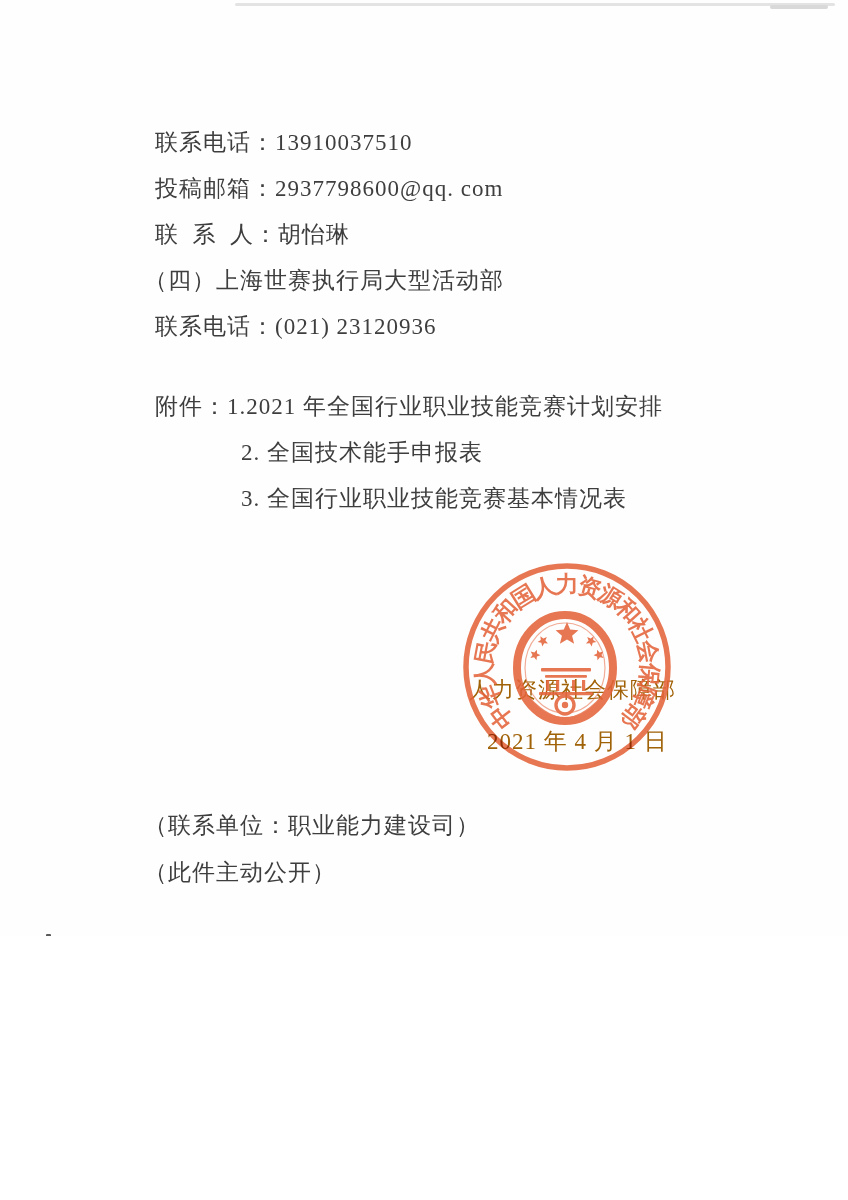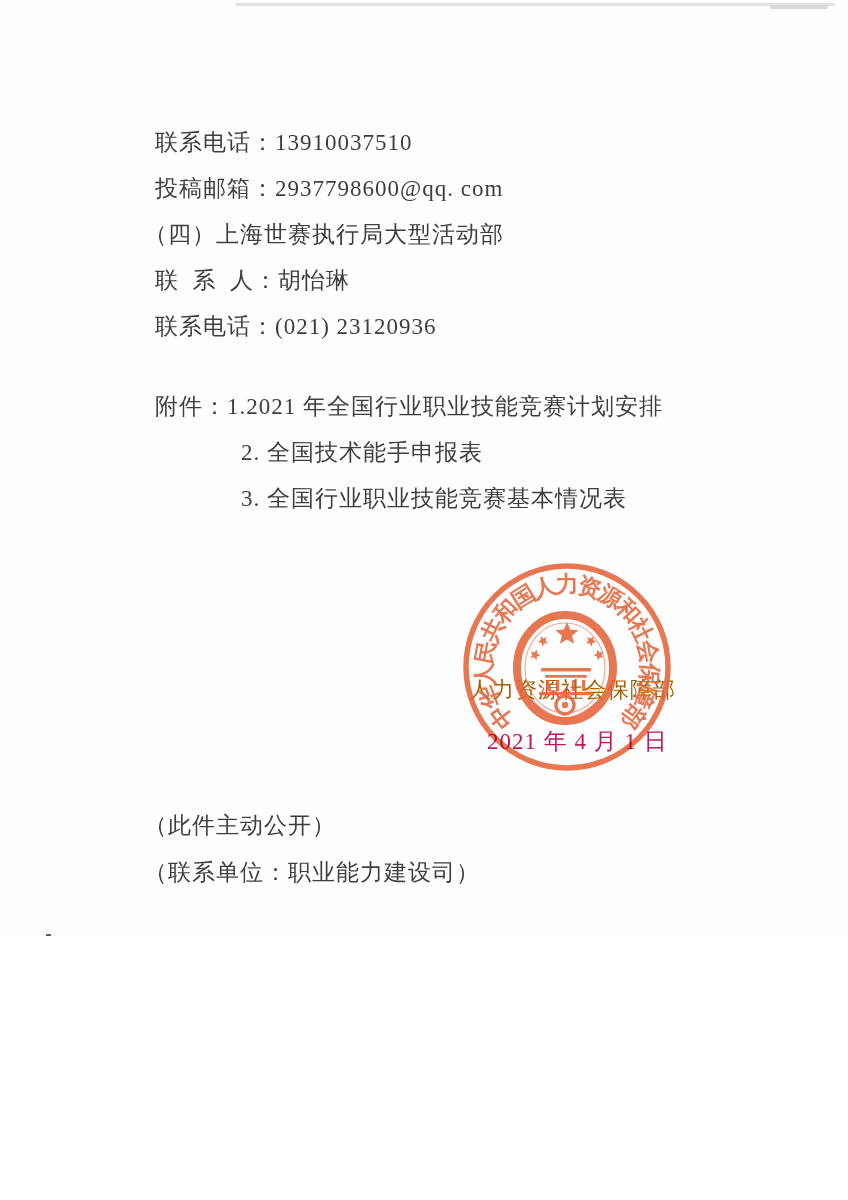--- a/index.html
+++ b/index.html
@@ -23,21 +23,21 @@
   .attach-block{position:absolute;left:155px;top:384px;}
   .attach-block .indent{margin-left:86px;}
   .issuer{
     position:absolute;left:469px;top:677px;
     font-size:22px;line-height:26px;letter-spacing:1px;
     color:#a16207;white-space:pre;z-index:1;
   }
   .date{
     position:absolute;left:487px;top:728px;
     font-size:23px;line-height:28px;letter-spacing:1px;
-    color:#be185d;white-space:pre;z-index:3;
+    color:#a16207;white-space:pre;z-index:3;
     mix-blend-mode:multiply;
   }
   .seal{
     position:absolute;left:458px;top:556px;
     width:222px;height:222px;
     z-index:2;opacity:.87;
   }
   .seal .ring-char{
     font-family:"Liberation Serif","DejaVu Serif",serif;
     font-size:23px;font-weight:bold;
@@ -66,22 +66,22 @@
 <body>
 
 <div class="page" style="--seal: #e4633a;">
 
   <div class="top-edge"></div>
   <div class="top-edge-smudge"></div>
 
   <div class="contact-block">
     <p class="line">联系电话：13910037510</p>
     <p class="line">投稿邮箱：2937798600@qq. com</p>
+    <p class="line">联  系  人：胡怡琳</p>
     <p class="line paren">（四）上海世赛执行局大型活动部</p>
-    <p class="line">联  系  人：胡怡琳</p>
     <p class="line">联系电话：(021) 23120936</p>
   </div>
 
   <div class="attach-block">
     <p class="line"><span>附件：</span><span>1.2021 年全国行业职业技能竞赛计划安排</span></p>
     <p class="line indent">2. 全国技术能手申报表</p>
     <p class="line indent">3. 全国行业职业技能竞赛基本情况表</p>
   </div>
 
   <div class="issuer">人力资源社会保障部</div>
@@ -132,21 +132,21 @@
           <circle cx="107" cy="149" r="3.2" stroke="none"></circle>
         </g>
         <path d="M 64 136 Q 86 163 107 164 Q 128 163 150 136" fill="none" stroke-width="5" opacity="0.9"></path>
       </g>
     </g>
   </svg>
 
   <div class="date">2021 年 4 月 1 日</div>
 
   <div class="footer-notes">
+    <p class="line paren">（联系单位：职业能力建设司）</p>
     <p class="line paren">（此件主动公开）</p>
-    <p class="line paren">（联系单位：职业能力建设司）</p>
   </div>
 
   <div class="page-number">— 8 —</div>
 
   <div class="speck"></div>
 
 </div>
 
 </body></html>

